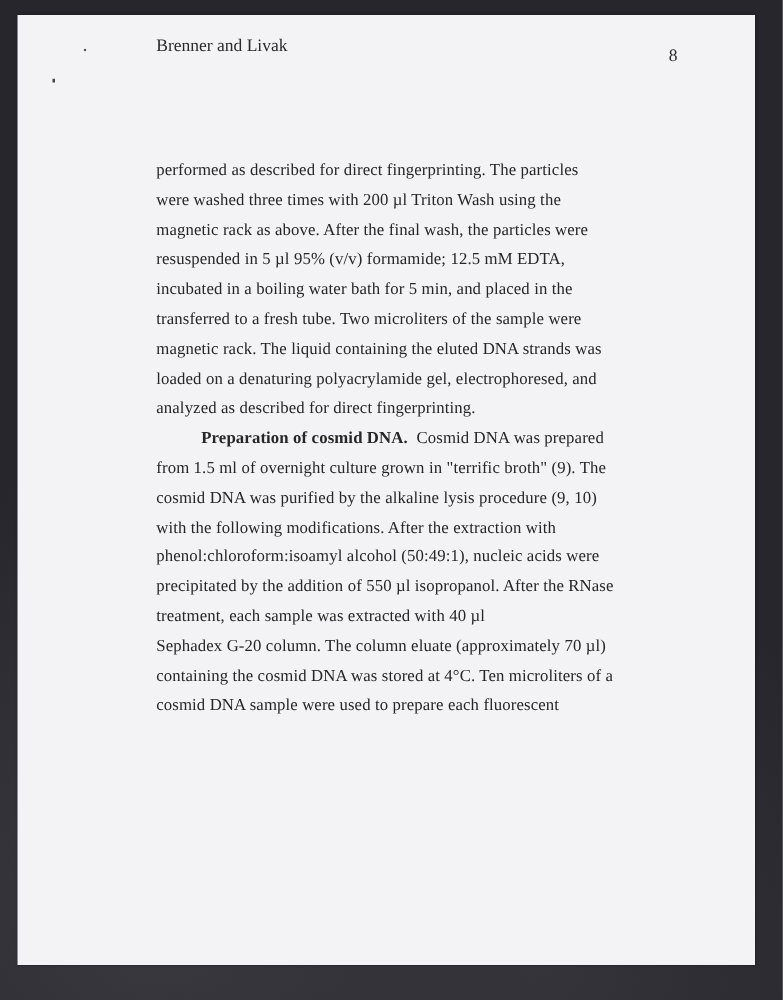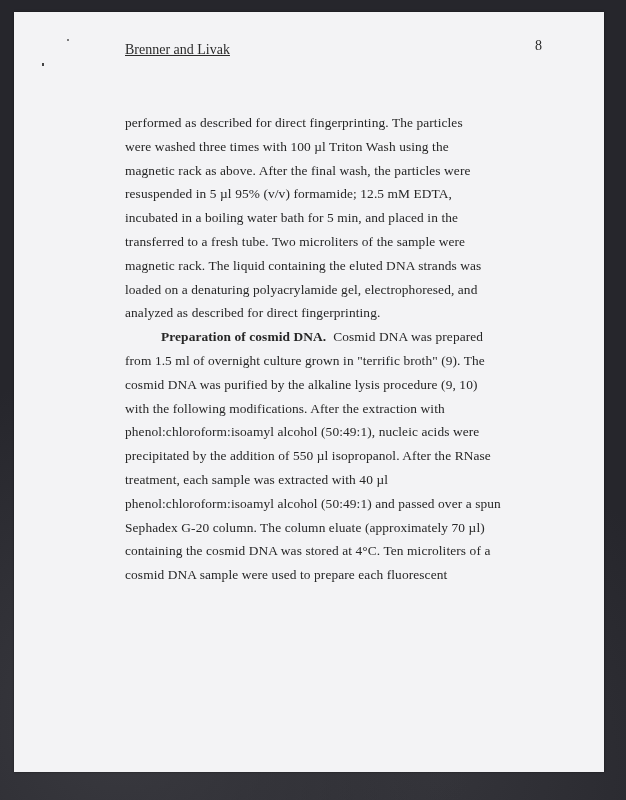--- a/index.html
+++ b/index.html
@@ -19,29 +19,29 @@
   .page {
     position: absolute;
     left: 14px; top: 12px;
     width: 590px; height: 760px;
     background: #f3f3f5;
     box-shadow: 0 0 2px rgba(0,0,0,0.5);
   }
   .mark1 { position: absolute; left: 53px; top: 27px; width: 2px; height: 2px; background: #555; border-radius: 50%; }
   .mark2 { position: absolute; left: 28px; top: 51px; width: 2px; height: 3px; background: #444; }
   .running-head {
-    position: absolute; left: 125px; top: 42px;
-    font-size: 14px; color: #2a2a2a; text-decoration: underline;
+    position: absolute; left: 125px; top: 30px;
+    font-size: 14px; color: #2a2a2a;
   }
   .page-number {
     position: absolute; left: 535px; top: 38px;
     font-size: 14px; color: #2a2a2a;
   }
   .body-text {
-    position: absolute; left: 125px; top: 111px;
+    position: absolute; left: 125px; top: 124px;
     width: 420px;
     font-size: 13.4px; line-height: 23.8px; color: #262626;
     letter-spacing: 0.1px;
   }
   .line { display: block; white-space: nowrap; }
   .indent { padding-left: 36px; }
   .bold { font-weight: bold; }
 </style>
 </head>
 <body>
@@ -52,35 +52,34 @@
   <div class="mark1"></div>
   <div class="mark2"></div>
 </div>
 
 <div class="running-head">Brenner and Livak</div>
 <div class="page-number">8</div>
 
 <div class="body-text">
   <div>
     <span class="line">performed as described for direct fingerprinting.  The particles</span>
-    <span class="line">were washed three times with 100 µl Triton Wash using the</span>
+    <span class="line">were washed three times with 200 µl Triton Wash using the</span>
     <span class="line">magnetic rack as above.  After the final wash, the particles were</span>
     <span class="line">resuspended in 5 µl 95% (v/v) formamide; 12.5 mM EDTA,</span>
     <span class="line">incubated in a boiling water bath for 5 min, and placed in the</span>
     <span class="line">transferred to a fresh tube.  Two microliters of the sample were</span>
     <span class="line">magnetic rack.  The liquid containing the eluted DNA strands was</span>
     <span class="line">loaded on a denaturing polyacrylamide gel, electrophoresed, and</span>
     <span class="line">analyzed as described for direct fingerprinting.</span>
   </div>
   <div>
     <span class="line indent"><span class="bold">Preparation of cosmid DNA.</span>&nbsp; <span>Cosmid DNA was prepared</span></span>
     <span class="line">from 1.5 ml of overnight culture grown in "terrific broth" (9).  The</span>
     <span class="line">cosmid DNA was purified by the alkaline lysis procedure (9, 10)</span>
     <span class="line">with the following modifications.  After the extraction with</span>
     <span class="line">phenol:chloroform:isoamyl alcohol (50:49:1), nucleic acids were</span>
     <span class="line">precipitated by the addition of 550 µl isopropanol.  After the RNase</span>
     <span class="line">treatment, each sample was extracted with 40 µl</span>
-    <span class="line">phenol:chloroform:isoamyl alcohol (50:49:1) and passed over a spun</span>
     <span class="line">Sephadex G-20 column.  The column eluate (approximately 70 µl)</span>
     <span class="line">containing the cosmid DNA was stored at 4°C.  Ten microliters of a</span>
     <span class="line">cosmid DNA sample were used to prepare each fluorescent</span>
   </div>
 </div>
 
 </body></html>

